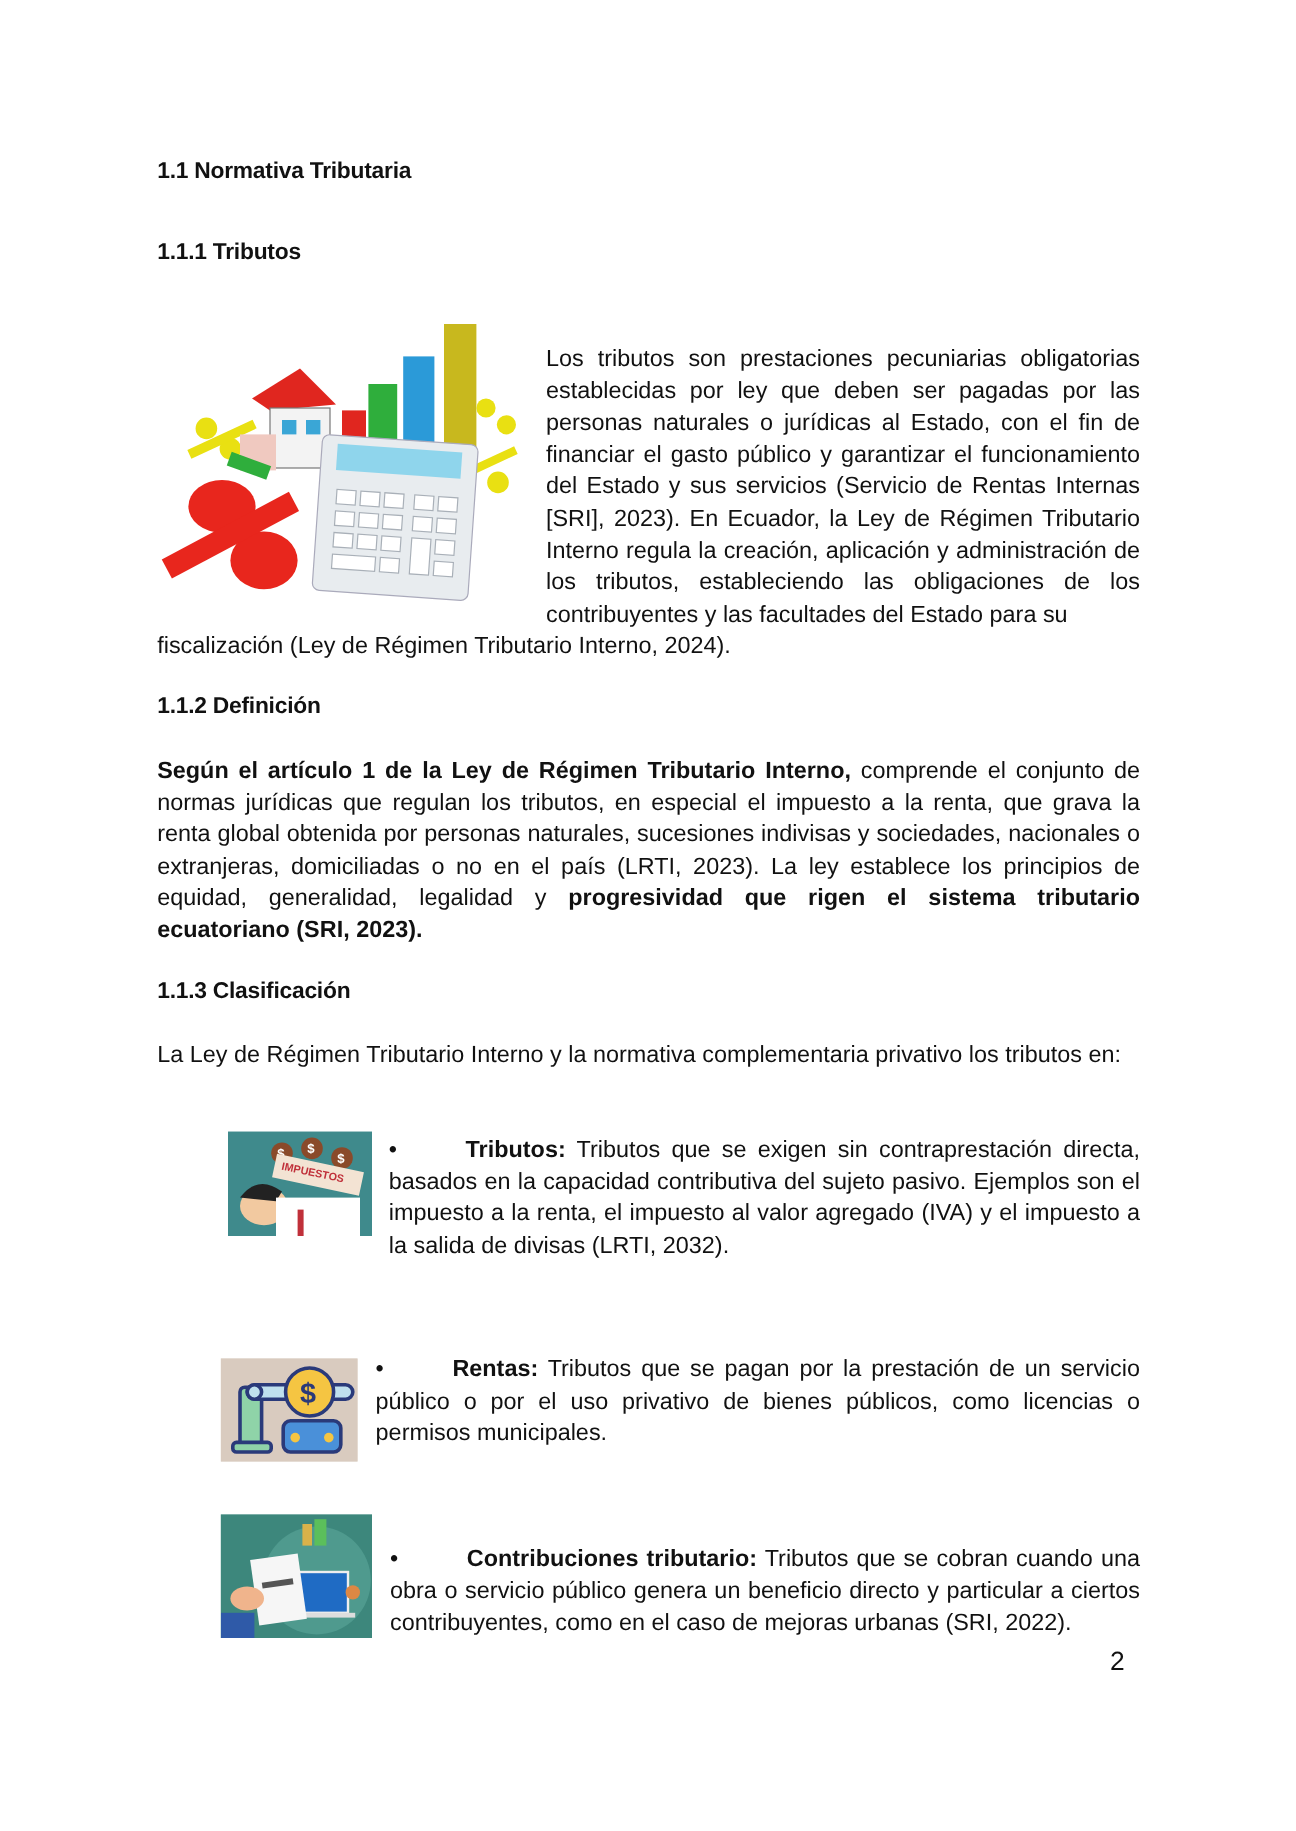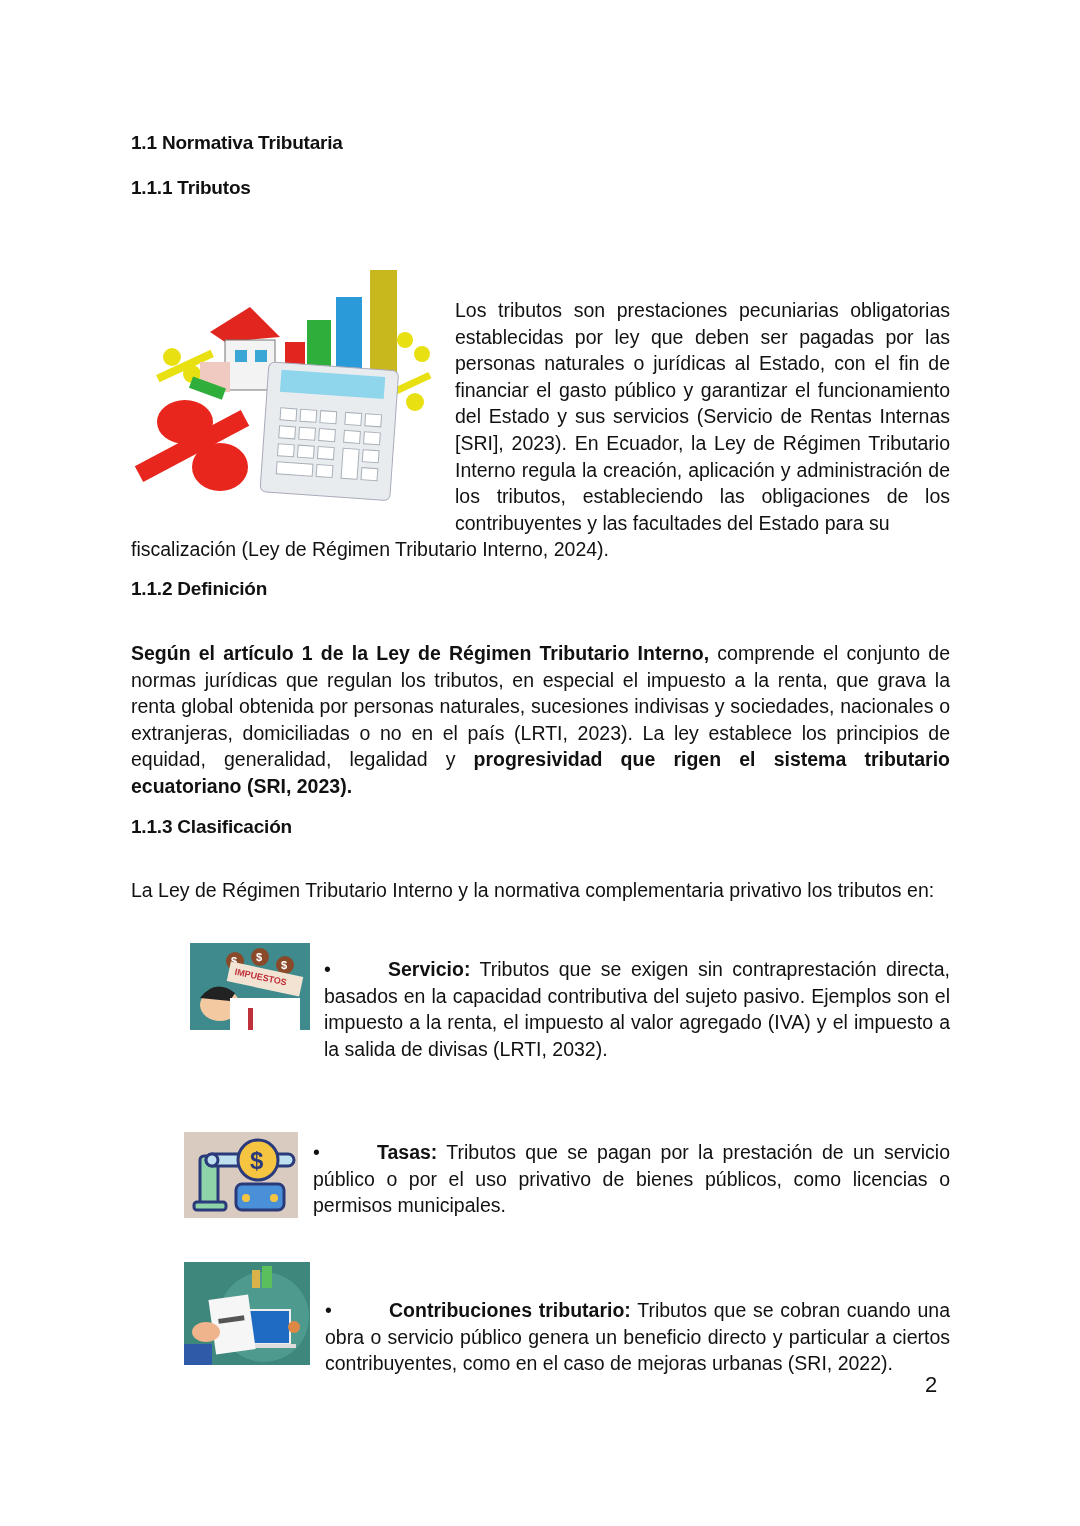--- a/index.html
+++ b/index.html
@@ -1,29 +1,29 @@
 <!DOCTYPE html>
 <html><head>
   <meta charset="utf-8">
   <style>
     html, body { margin: 0; padding: 0; background: #ffffff; }
     body { width: 1080px; height: 1526px; position: relative; overflow: hidden;
       font-family: "Liberation Sans", sans-serif; color: #111; }
     .h { position: absolute; font-weight: bold; font-size: 19px; left: 131px; letter-spacing: -0.2px; text-align: right; }
-    .p { position: absolute; font-size: 19.5px; line-height: 26.6px; text-align: justify; text-align-last: auto; margin-top: 11px; }
+    .p { position: absolute; font-size: 19.5px; line-height: 26.6px; text-align: justify; text-align-last: auto; }
     .p b { font-weight: bold; }
     .img { position: absolute; overflow: hidden; }
     .bullet { display: inline-block; width: 64px; }
     .pageno { position: absolute; left: 925px; top: 1372px; font-size: 22px; }
   </style>
 </head>
 <body>
 
 <div class="h" style="top:132px;">1.1 Normativa Tributaria</div>
-<div class="h" style="top:177px;">1.1.1 Tributos</div>
+<div class="h" style="top:200px;">1.1.1 Tributos</div>
 
 <div class="img" style="left:130px; top:262px; width:310px; height:245px;">
   <svg width="310" height="245" viewBox="0 0 310 245">
     <rect width="310" height="245" fill="#fff"></rect>
 
     <rect x="177" y="58" width="24" height="58" fill="#2fae3c"></rect>
     <rect x="206" y="35" width="26" height="80" fill="#2b9ad8"></rect>
     <rect x="240" y="8" width="27" height="108" fill="#c8b81e"></rect>
 
     <g fill="#e9e012">
@@ -107,39 +107,39 @@
       </g>
     <rect x="38" y="26" width="74" height="20" fill="#f3e3d3" transform="rotate(12 75 36)"></rect>
     <text x="44" y="38" font-size="9" fill="#c0303a" font-weight="bold" font-family="Liberation Sans, sans-serif" transform="rotate(12 75 36)">IMPUESTOS</text>
     <ellipse cx="30" cy="62" rx="20" ry="16" fill="#f2c9a0"></ellipse>
     <path d="M10 55 Q25 35 45 50 L40 58 Z" fill="#222"></path>
     <rect x="40" y="55" width="70" height="32" fill="#fff"></rect>
     <rect x="58" y="65" width="5" height="22" fill="#c0303a"></rect>
   </svg>
 </div>
 <div class="p" style="left:324px; top:945px; width:626px;">
-  <span class="bullet">•</span><b>Servicio:</b><span> Tributos que se exigen sin contraprestación directa, basados en la capacidad contributiva del sujeto pasivo. Ejemplos son el impuesto a la renta, el impuesto al valor agregado (IVA) y el impuesto a la salida de divisas (LRTI, 2032).</span>
+  <span class="bullet">•</span><b>Tributos:</b><span> Tributos que se exigen sin contraprestación directa, basados en la capacidad contributiva del sujeto pasivo. Ejemplos son el impuesto a la renta, el impuesto al valor agregado (IVA) y el impuesto a la salida de divisas (LRTI, 2032).</span>
 </div>
 
 <div class="img" style="left:184px; top:1132px; width:114px; height:86px; background:#d9cbbf;">
   <svg width="114" height="86" viewBox="0 0 114 86">
     <rect width="114" height="86" fill="#d9cbbf"></rect>
     <rect x="16" y="24" width="18" height="50" rx="4" fill="#8fd3a8" stroke="#2a3a7a" stroke-width="3"></rect>
     <rect x="10" y="70" width="32" height="8" rx="3" fill="#8fd3a8" stroke="#2a3a7a" stroke-width="3"></rect>
     <rect x="22" y="22" width="88" height="12" rx="6" fill="#bfe0ee" stroke="#2a3a7a" stroke-width="3"></rect>
     <circle cx="28" cy="28" r="6" fill="#bfe0ee" stroke="#2a3a7a" stroke-width="3"></circle>
     <circle cx="74" cy="28" r="20" fill="#f5c542" stroke="#2a3a7a" stroke-width="3"></circle>
     <text x="66" y="37" font-size="24" font-weight="bold" fill="#2a3a7a" font-family="Liberation Sans, sans-serif">$</text>
     <rect x="52" y="52" width="48" height="26" rx="6" fill="#4a90d9" stroke="#2a3a7a" stroke-width="3"></rect>
     <circle cx="62" cy="66" r="4" fill="#f5c542"></circle>
       <circle cx="90" cy="66" r="4" fill="#f5c542"></circle>
   </svg>
 </div>
 <div class="p" style="left:313px; top:1128px; width:637px;">
-  <span class="bullet">•</span><b>Tasas:</b><span> Tributos que se pagan por la prestación de un servicio público o por el uso privativo de bienes públicos, como licencias o permisos municipales.</span>
+  <span class="bullet">•</span><b>Rentas:</b><span> Tributos que se pagan por la prestación de un servicio público o por el uso privativo de bienes públicos, como licencias o permisos municipales.</span>
 </div>
 
 <div class="img" style="left:184px; top:1262px; width:126px; height:103px; background:#3f8a7e;">
   <svg width="126" height="103" viewBox="0 0 126 103">
     <rect width="126" height="103" fill="#3d877c"></rect>
     <circle cx="80" cy="55" r="45" fill="#4f9a8e"></circle>
     <rect x="68" y="8" width="8" height="18" fill="#d9b24a"></rect>
       <rect x="78" y="4" width="10" height="22" fill="#5bbf5b"></rect>
     <rect x="64" y="48" width="42" height="34" fill="#1f6bc4" stroke="#eee" stroke-width="2"></rect>
     <rect x="58" y="82" width="54" height="4" fill="#ddd"></rect>

